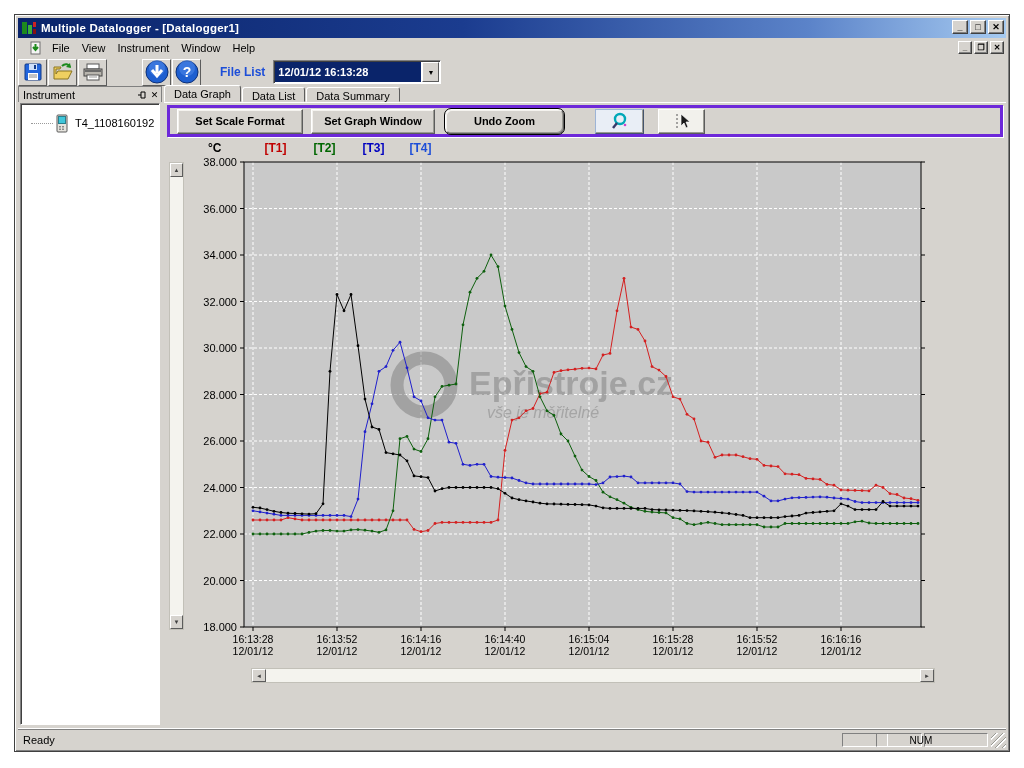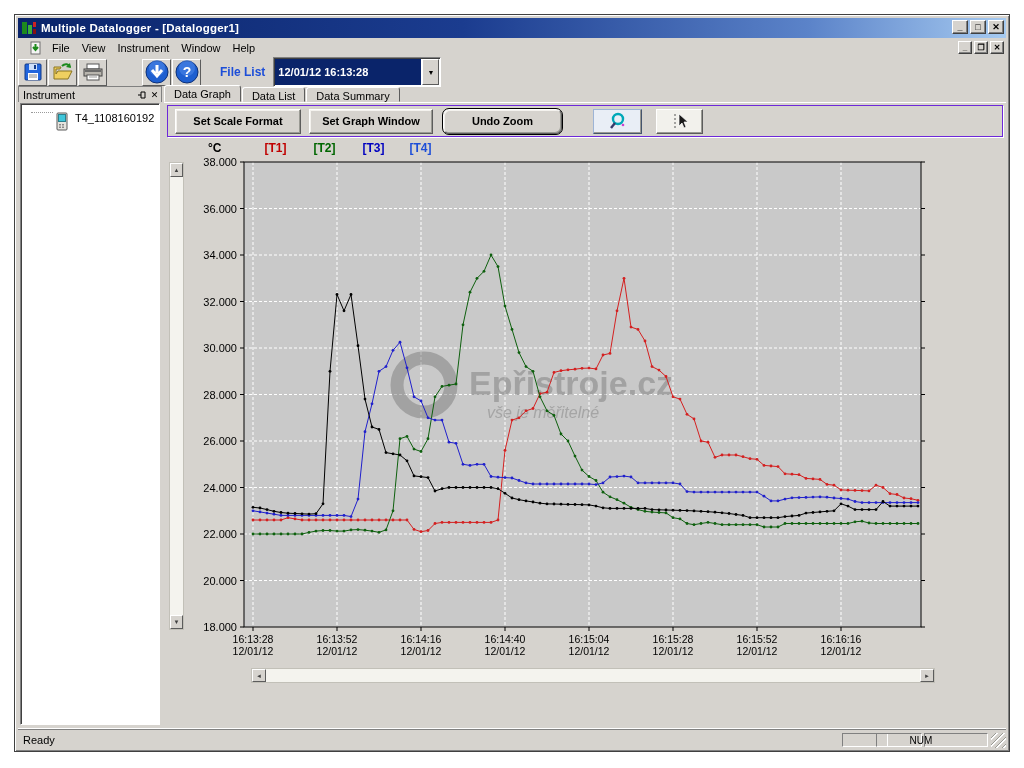--- a/index.html
+++ b/index.html
@@ -22,46 +22,46 @@
   .menu-item { font-size:11px; color:#000; padding:2px 6px; }
   .mdi-btns { position:absolute; right:2px; top:2px; display:flex; gap:2px; }
   .mdi-btns .wbtn { width:14px; height:13px; font-size:8px; }
 
   
   .toolbar { position:absolute; left:3px; top:42px; right:3px; height:30px; display:flex; align-items:center; }
   .tbtn { width:29px; height:27px; background:#d6d3ce; border:1px solid; border-color:#ffffff #5c5c5c #5c5c5c #ffffff;
           display:flex; align-items:center; justify-content:center; margin-right:1px; }
   .tsep { width:34px; height:27px; }
   .filelist-label { font-size:12px; font-weight:bold; margin:0 8px 0 18px; color:#1d4ed8; }
-  .combo { width:168px; height:30px; background:#ffffff; border:1px solid; border-color:#808080 #ffffff #ffffff #808080;
+  .combo { width:168px; height:24px; background:#ffffff; border:1px solid; border-color:#808080 #ffffff #ffffff #808080;
            box-shadow: inset 1px 1px 0 #404040; display:flex; }
   .combo-value { flex:1; background:#0a246a; color:#ffffff; font-size:11px; font-weight:bold;
                  display:flex; align-items:center; padding-left:3px; margin:1px 0 1px 1px; }
   .combo-arrow { width:17px; margin:1px; background:#d6d3ce; border:1px solid; border-color:#ffffff #5c5c5c #5c5c5c #ffffff;
                  display:flex; align-items:center; justify-content:center; font-size:7px; color:#000; }
 
   
   .sidebar { position:absolute; left:3px; top:71px; width:144px; bottom:24px; }
   .sidebar-header { height:16px; display:flex; align-items:center; font-size:11px; padding-left:4px; color:#000;
                     border:1px solid #808080; border-bottom:none; background:#d6d3ce; }
   .sidebar-header .spacer { flex:1; }
   .sb-ico { width:13px; height:12px; display:flex; align-items:center; justify-content:center; font-size:9px; color:#000; }
   .sidebar-list { position:absolute; left:2px; right:2px; top:17px; bottom:2px; background:#ffffff;
                   border:1px solid; border-color:#808080 #ffffff #ffffff #808080; box-shadow: inset 1px 1px 0 #404040; }
-  .tree-item { display:flex; align-items:flex-start; margin-top:8px; height:22px; }
+  .tree-item { display:flex; align-items:center; margin-top:8px; height:22px; }
   .tree-branch { width:22px; border-top:1px dotted #9a9a9a; margin-left:10px; margin-right:3px; }
   .tree-label { font-size:11px; margin-left:7px; color:#000; }
 
   
   .tabstrip { position:absolute; left:149px; top:70px; right:3px; height:17px; display:flex; align-items:flex-end; }
   .tab { font-size:11px; padding:2px 9px 2px 9px; background:#d6d3ce; border:1px solid; border-color:#ffffff #5c5c5c transparent #ffffff;
          border-radius:3px 3px 0 0; height:15px; margin-right:1px; color:#000; }
   .tab.active { height:17px; font-weight:normal; z-index:5; position:relative; border-bottom:1px solid #d6d3ce; }
   .content { position:absolute; left:149px; top:87px; right:3px; bottom:24px; background:#d6d3ce; border-top:1px solid #ffffff; }
-  .btnstrip { position:absolute; left:3px; top:2px; right:3px; height:32px; border:1px solid #6d28d9;
+  .btnstrip { position:absolute; left:3px; top:2px; right:3px; height:32px; border:3px solid #6d28d9;
               box-shadow: 1px 1px 0 #ffffff; display:flex; align-items:center; }
   .gbtn { height:25px; background:#d6d3ce; border:1px solid; border-color:#ffffff #5c5c5c #5c5c5c #ffffff;
           box-shadow: inset -1px -1px 0 #9a9a93, inset 1px 1px 0 #f4f2ee;
           font-size:11px; font-weight:bold; color:#000; display:flex; align-items:center; justify-content:center; }
   .gbtn.default { outline:1.5px solid #000; outline-offset:0px; }
   .ibtn { width:49px; height:25px; background:#f2f1ec; border:1px solid; border-color:#ffffff #5c5c5c #5c5c5c #ffffff;
           box-shadow: inset -1px -1px 0 #9a9a93; display:flex; align-items:center; justify-content:center; }
   .ibtn.checked { background:#e9eef6; border-color:#9db4d6 #44546d #44546d #9db4d6; }
 
   .legend { position:absolute; left:21px; top:37px; height:15px; display:flex; align-items:center; }

